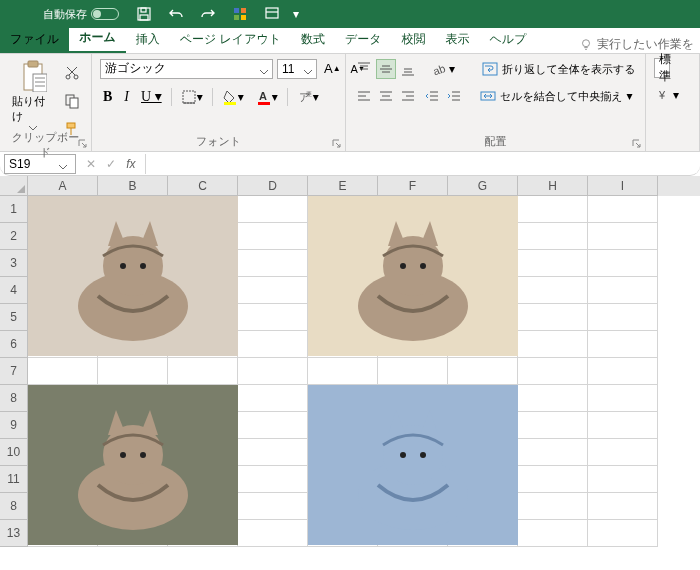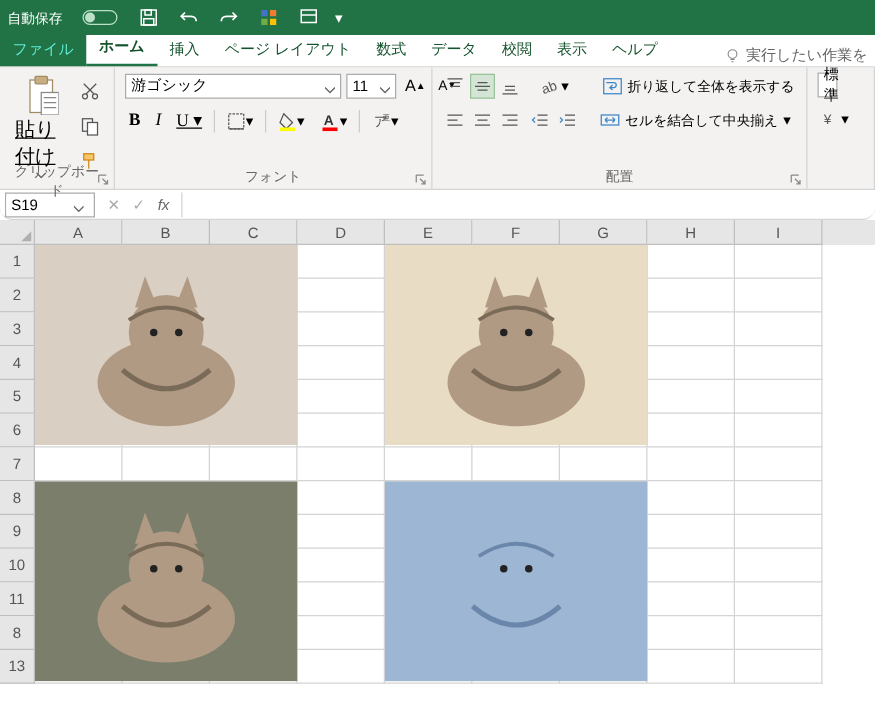--- a/index.html
+++ b/index.html
@@ -1,31 +1,31 @@
 <!DOCTYPE html>
 <html><head>
 <meta charset="utf-8">
 <style>
   * { box-sizing: border-box; margin: 0; padding: 0; font-family: "Yu Gothic UI", "Meiryo", sans-serif; }
   body { width: 700px; height: 570px; overflow: hidden; background: #fff; font-size: 12px; user-select: none; }
 
   
   .titlebar { background: #217346; height: 28px; display: flex; align-items: center; color: #fff; padding: 0 6px; }
-  .titlebar .autosave { display:flex; align-items:center; gap:16px; font-size:11px; }
+  .titlebar .autosave { display:flex; align-items:center; gap:4px; font-size:11px;margin-left:37px; }
   .toggle { width:28px; height:12px; border:1px solid #bde0c9; border-radius:7px; position:relative; }
   .toggle::after { content:""; position:absolute; left:1px; top:1px; width:8px; height:8px; border-radius:50%; background:#bde0c9;}
   .qat { display:flex; align-items:center; gap:10px; margin-left:14px; }
   .qat span, .qat svg { color:#fff; }
   .title-center { flex:1; text-align:center; font-size:12px; padding-left:120px;}
   .ico { width:16px; height:16px; display:inline-block; }
 
   
   .tabs { background:#fff; height:26px; display:flex; align-items:flex-end; border-bottom:1px solid #d4d4d4;}
   .tab { padding:4px 10px 5px; font-size:12px; color:#14532d; cursor:pointer;}
-  .tab.file { background:#217346; color:#5eead4;}
+  .tab.file { background:#217346; color:#000000;}
   .tab.active { border-bottom:2px solid #217346; font-weight:bold;}
   .tell { margin-left:auto; display:flex; align-items:center; gap:4px; color:#666; padding-right:6px;}
   .tell svg{width:14px;height:14px;}
 
   
   .ribbon { background:#f3f2f1; height:98px; display:flex; border-bottom:1px solid #d4d4d4;}
   .group { border-right:1px solid #d4d4d4; padding:4px 8px 2px; display:flex; flex-direction:column; position:relative;}
   .group-label { text-align:center; font-size:11px; color:#666; margin-top:auto; padding-top:2px;}
   .dlaunch { position:absolute; right:3px; bottom:3px; width:10px; height:10px; }
   .dlaunch svg{width:10px;height:10px;stroke:#888;}
@@ -38,21 +38,21 @@
 
   .bold{font-weight:bold;font-family:"Times New Roman";font-size:14px;}
   .ital{font-style:italic;font-family:"Times New Roman";font-size:14px;}
   .und{text-decoration:underline;font-family:"Times New Roman";font-size:14px;}
 
   .alignbtns{display:flex;gap:2px;}
   .alignbtn{width:20px;height:20px;display:flex;align-items:center;justify-content:center;border:1px solid transparent;cursor:pointer;}
   .alignbtn.sel-hl{background:#d5e5d5;border-color:#98c398;}
 
   .bigbtn{display:flex;flex-direction:column;align-items:center;gap:2px;padding:2px 4px;cursor:pointer;}
-  .bigbtn .lbl{font-size:16px;text-decoration:underline;}
+  .bigbtn .lbl{font-size:11px;}
 
   
   .fbar{height:24px;display:flex;align-items:center;border-bottom:1px solid #d4d4d4;border-radius:10px;}
   .namebox{width:72px;border:1px solid #ababab;margin:2px 0 2px 4px;height:20px;display:flex;align-items:center;background:#fff;}
   .namebox input{border:none;outline:none;width:54px;padding:0 4px;font-size:12px;}
   .fx-btns{display:flex;align-items:center;gap:10px;padding:0 10px;color:#aaa;}
   .fx{font-style:italic;color:#666;font-size:12px;}
   .formula-input{flex:1;height:20px;border-left:1px solid #d4d4d4;padding:0 6px;}
 
   

